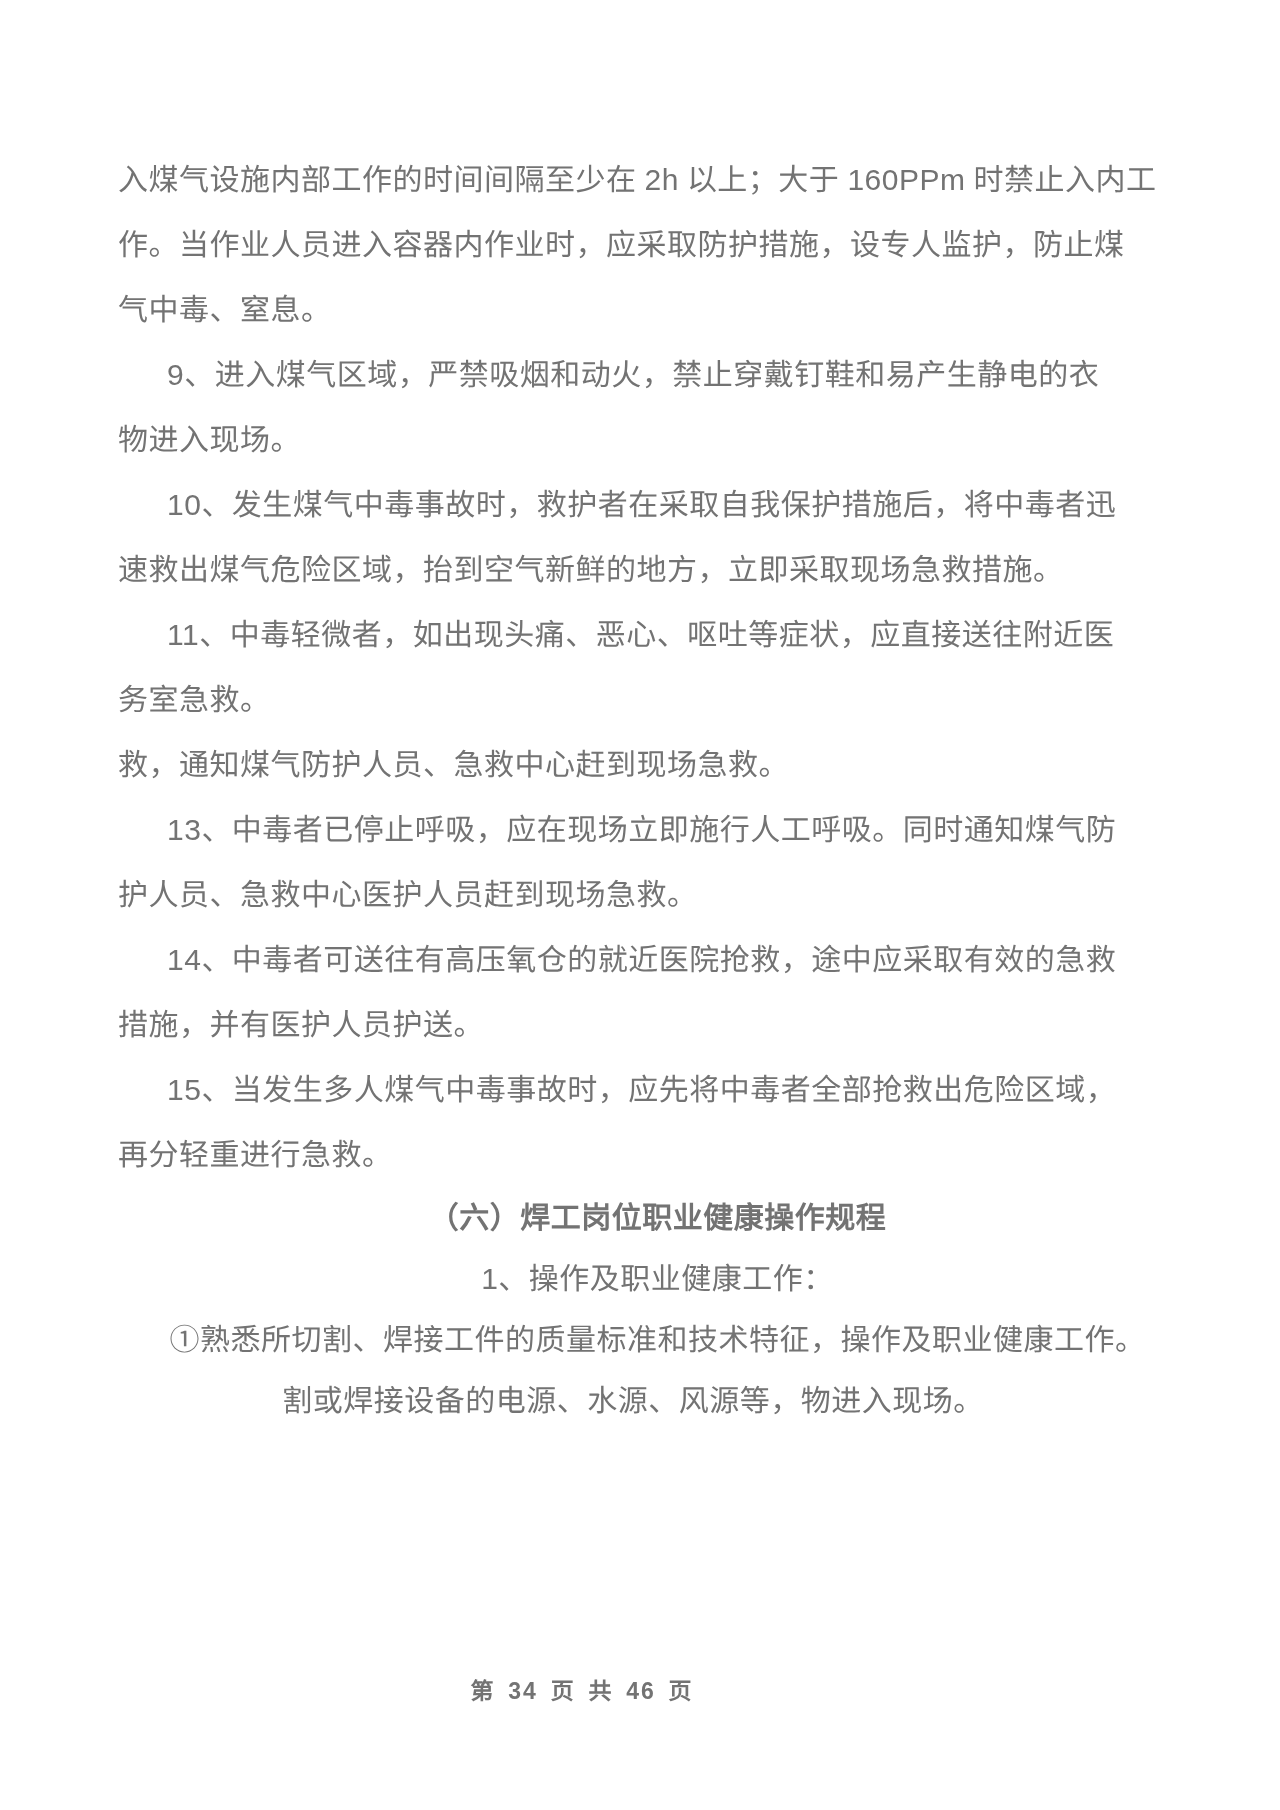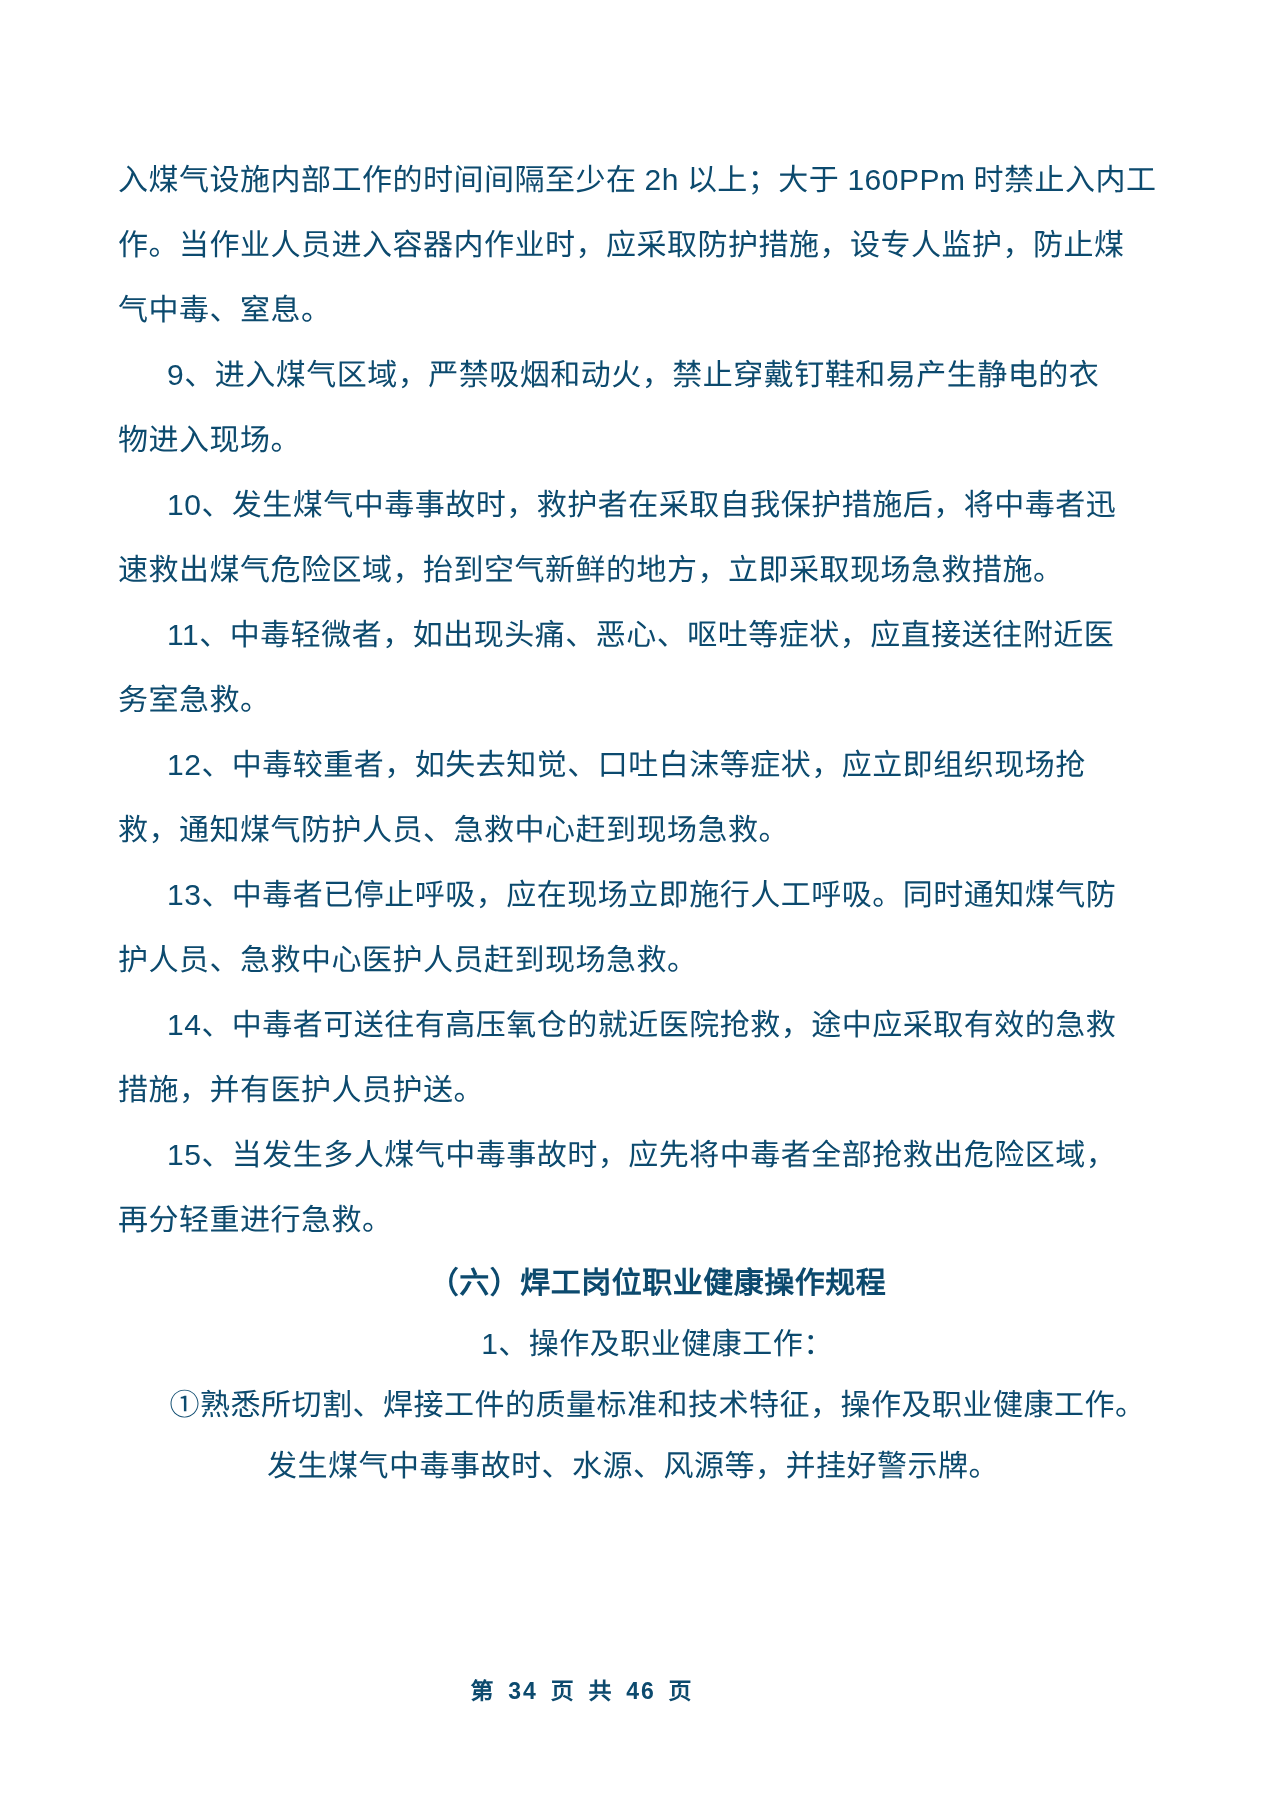--- a/index.html
+++ b/index.html
@@ -6,21 +6,21 @@
   html, body {
     margin: 0;
     padding: 0;
     background: #ffffff;
   }
   .page {
     position: relative;
     width: 1264px;
     height: 1810px;
     background: #ffffff;
-    color: #0c4a6e;
+    color: #737373;
     font-family: "Liberation Serif", "DejaVu Serif", serif;
     overflow: hidden;
   }
   .doc-body {
     position: absolute;
     left: 118px;
     top: 147px;
     width: 1030px;
   }
   p.line {
@@ -68,29 +68,28 @@
 
   <p class="line rich">入煤气设施内部工作的时间间隔至少在 <span class="lat">2h</span> 以上；大于 <span class="lat">160PPm</span> 时禁止入内工</p>
       <p class="line rich">作。当作业人员进入容器内作业时，应采取防护措施，设专人监护，防止煤</p>
       <p class="line rich">气中毒、窒息。</p>
       <p class="line rich indent"><span class="lat">9</span>、进入煤气区域，严禁吸烟和动火，禁止穿戴钉鞋和易产生静电的衣</p>
       <p class="line rich">物进入现场。</p>
       <p class="line rich indent"><span class="lat">10</span>、发生煤气中毒事故时，救护者在采取自我保护措施后，将中毒者迅</p>
       <p class="line rich">速救出煤气危险区域，抬到空气新鲜的地方，立即采取现场急救措施。</p>
       <p class="line rich indent"><span class="lat">11</span>、中毒轻微者，如出现头痛、恶心、呕吐等症状，应直接送往附近医</p>
       <p class="line rich">务室急救。</p>
-      <p class="line rich indent"><span class="lat">12</span>、中毒较重者，如失去知觉、口吐白沫等症状，应立即组织现场抢</p>
       <p class="line rich">救，通知煤气防护人员、急救中心赶到现场急救。</p>
       <p class="line rich indent"><span class="lat">13</span>、中毒者已停止呼吸，应在现场立即施行人工呼吸。同时通知煤气防</p>
       <p class="line rich">护人员、急救中心医护人员赶到现场急救。</p>
       <p class="line rich indent"><span class="lat">14</span>、中毒者可送往有高压氧仓的就近医院抢救，途中应采取有效的急救</p>
       <p class="line rich">措施，并有医护人员护送。</p>
       <p class="line rich indent"><span class="lat">15</span>、当发生多人煤气中毒事故时，应先将中毒者全部抢救出危险区域，</p>
       <p class="line rich">再分轻重进行急救。</p>
       <p class="line rich indent bold tight">（六）焊工岗位职业健康操作规程</p>
       <p class="line rich indent tight"><span class="lat">1</span>、操作及职业健康工作：</p>
       <p class="line rich indent tight">①熟悉所切割、焊接工件的质量标准和技术特征，操作及职业健康工作。</p>
-      <p class="line rich tight">发生煤气中毒事故时、水源、风源等，并挂好警示牌。</p>
+      <p class="line rich tight">割或焊接设备的电源、水源、风源等，物进入现场。</p>
     </div>
   <div class="page-footer">
     <span class="rich">第 <span class="lat">34</span> 页 共 <span class="lat">46</span> 页</span>
   </div>
 </div>
 
 </body></html>

